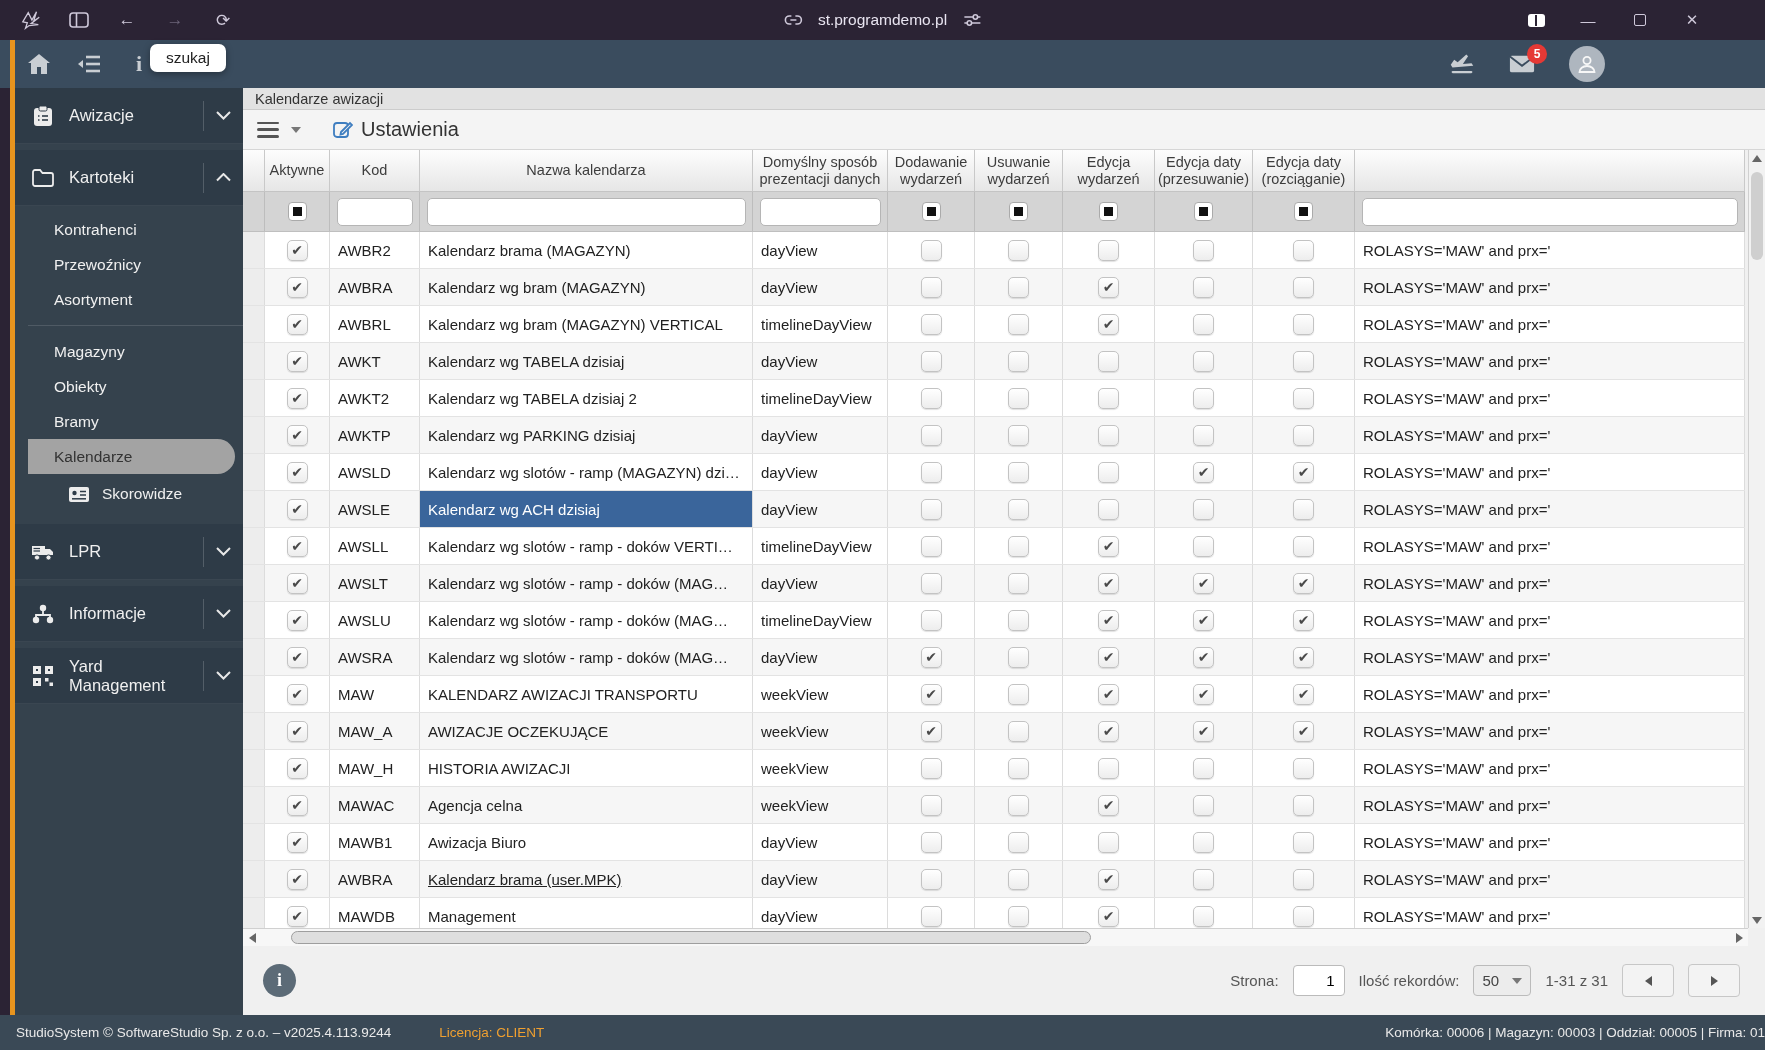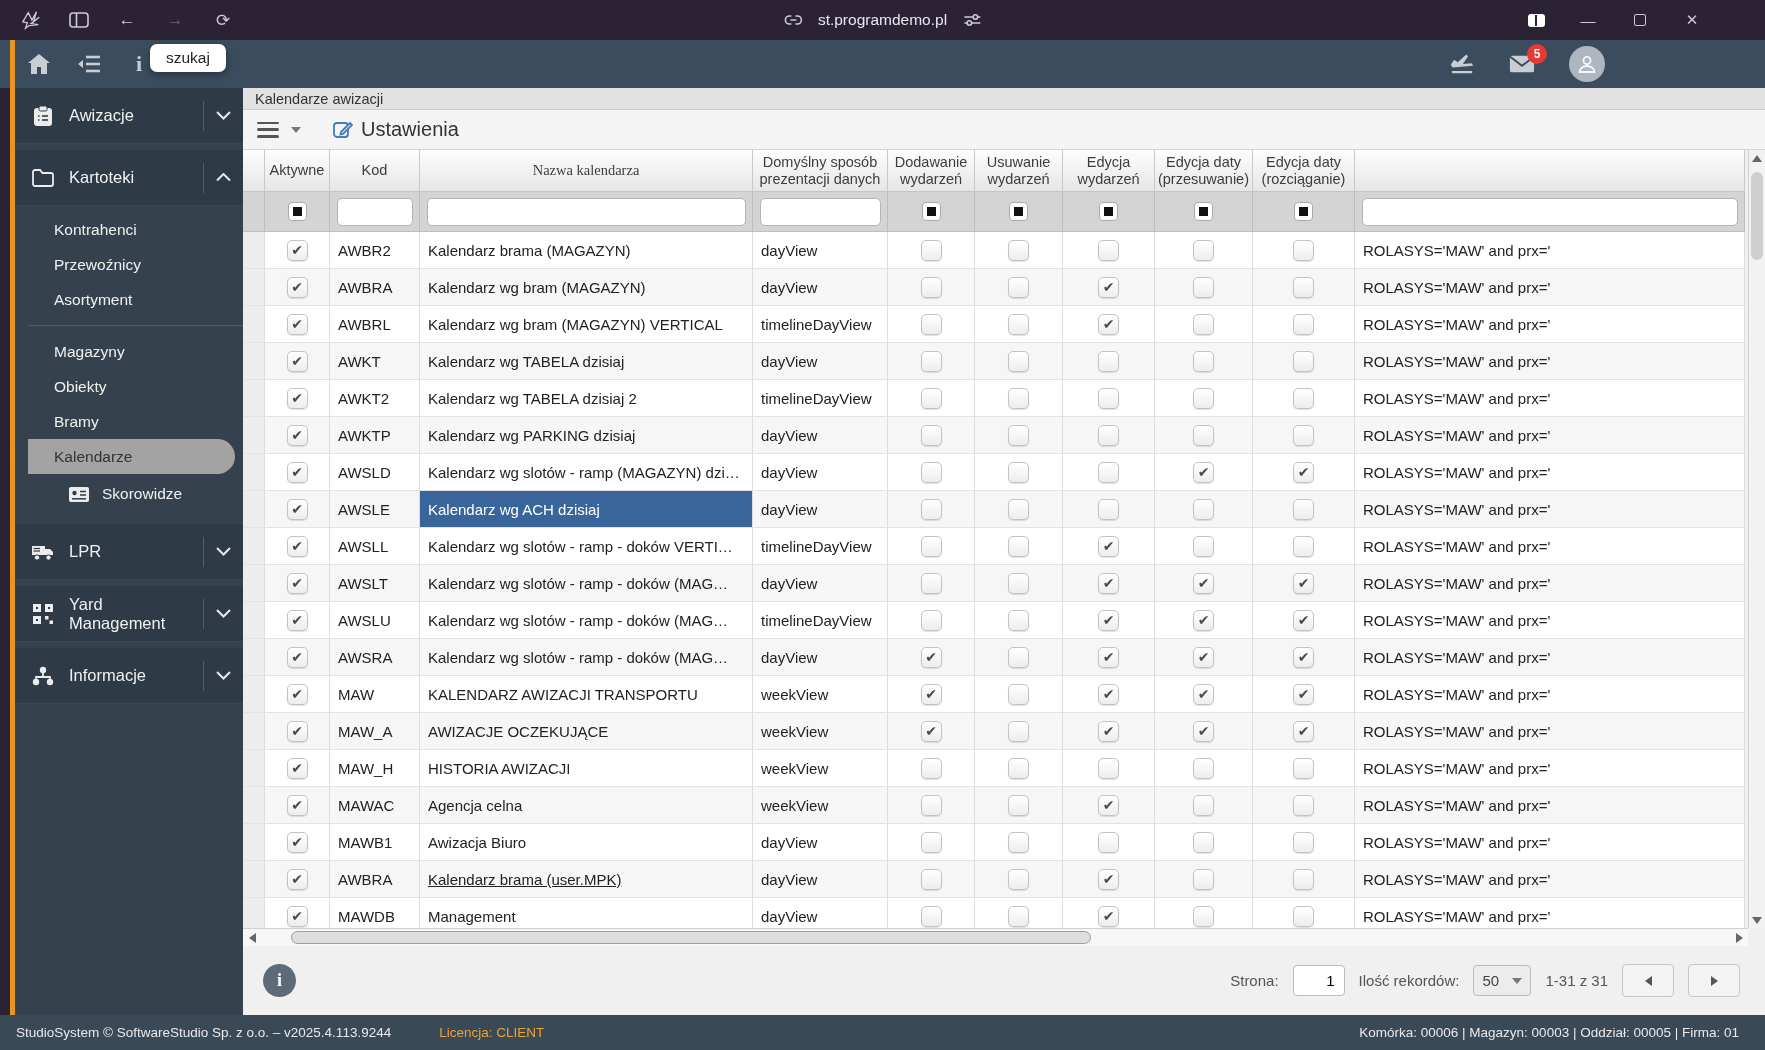--- a/index.html
+++ b/index.html
@@ -91,21 +91,21 @@
   .pager { position:absolute; right:25px; display:flex; align-items:center; gap:14px; font-size:15px; color:#555; }
   .pginput { width:52px; height:31px; border:1px solid #bbb; border-radius:4px; background:#fff; text-align:right; padding:0 9px; font-size:15px; font-family:"Liberation Sans",sans-serif; }
   .pgselect { width:58px; height:31px; border:1px solid #bbb; border-radius:4px; background:#ececec; display:flex; align-items:center; justify-content:space-between; padding:0 8px; font-size:15px; color:#444; cursor:pointer; }
   .pgbtn { width:52px; height:33px; border:1px solid #c7c7c7; border-radius:4px; background:#f3f3f3; display:flex; align-items:center; justify-content:center; cursor:pointer; }
   .pgbtn .tri-left, .pgbtn .tri-right { border-right-color:#555; border-left-color:#555; }
 
   
   .statusbar { position:absolute; left:0; bottom:0; right:0; height:35px; background:#3a4956; color:#e9e9e9; display:flex; align-items:center; font-size:13.5px; padding:0 16px; }
   .sb-left { display:flex; gap:48px; align-items:center; }
   .license { color:#f0a030; }
-  .sb-right { position:absolute; right:26px; }
+  .sb-right { position:absolute; right:0; }
 
   svg { display:block; }
 </style>
 </head>
 <body>
 
 <div class="window">
 
   <div class="titlebar">
     <div class="tb-left">
@@ -277,57 +277,57 @@
       <span class="slabel">LPR</span>
       <span class="chev">
           <svg width="15" height="9" viewBox="0 0 15 9" fill="none" stroke="#e8e8e8" stroke-width="2">
             <polyline points="1,1 7.5,7.5 14,1"></polyline>
           </svg>
         </span>
     </div>
 
     <div class="side-section">
       <span class="sicon">
+        <svg width="22" height="20" viewBox="0 0 22 20" fill="#ececec">
+            <circle cx="11" cy="4" r="3.2"></circle>
+            <circle cx="4" cy="16" r="3.2"></circle>
+            <circle cx="18" cy="16" r="3.2"></circle>
+            <g stroke="#ececec" stroke-width="1.8" fill="none">
+              <path d="M11 7 v4 M4 13 v-2 h14 v2"></path>
+            </g>
+          </svg>
+      </span>
+      <span class="slabel">Informacje</span>
+      <span class="chev">
+          <svg width="15" height="9" viewBox="0 0 15 9" fill="none" stroke="#e8e8e8" stroke-width="2">
+            <polyline points="1,1 7.5,7.5 14,1"></polyline>
+          </svg>
+        </span>
+    </div>
+
+    <div class="side-section">
+      <span class="sicon">
         <svg width="20" height="20" viewBox="0 0 20 20" fill="#ececec">
             <rect x="0" y="0" width="8" height="8"></rect>
             <rect x="12" y="0" width="8" height="8"></rect>
             <rect x="0" y="12" width="8" height="8"></rect>
             <rect x="12" y="12" width="3.5" height="3.5"></rect>
             <rect x="16.5" y="16.5" width="3.5" height="3.5"></rect>
             <rect x="3" y="3" width="2" height="2" fill="#2e3b47"></rect>
             <rect x="15" y="3" width="2" height="2" fill="#2e3b47"></rect>
             <rect x="3" y="15" width="2" height="2" fill="#2e3b47"></rect>
           </svg>
       </span>
       <span class="slabel">Yard Management</span>
       <span class="chev">
           <svg width="15" height="9" viewBox="0 0 15 9" fill="none" stroke="#e8e8e8" stroke-width="2">
             <polyline points="1,1 7.5,7.5 14,1"></polyline>
           </svg>
         </span>
     </div>
-
-    <div class="side-section">
-      <span class="sicon">
-        <svg width="22" height="20" viewBox="0 0 22 20" fill="#ececec">
-            <circle cx="11" cy="4" r="3.2"></circle>
-            <circle cx="4" cy="16" r="3.2"></circle>
-            <circle cx="18" cy="16" r="3.2"></circle>
-            <g stroke="#ececec" stroke-width="1.8" fill="none">
-              <path d="M11 7 v4 M4 13 v-2 h14 v2"></path>
-            </g>
-          </svg>
-      </span>
-      <span class="slabel">Informacje</span>
-      <span class="chev">
-          <svg width="15" height="9" viewBox="0 0 15 9" fill="none" stroke="#e8e8e8" stroke-width="2">
-            <polyline points="1,1 7.5,7.5 14,1"></polyline>
-          </svg>
-        </span>
-    </div>
   </aside>
 
   <main class="main">
     <div class="tabstrip">
       <span>Kalendarze awizacji</span>
     </div>
     <div class="toolbar">
       <span class="hamb">
           <i></i>
           <i></i>
@@ -346,21 +346,21 @@
     <div class="thead">
         <div class="hcell" style="width: 22px;">
           <span></span>
         </div>
         <div class="hcell" style="width: 65px;">
           <span>Aktywne</span>
         </div>
         <div class="hcell" style="width: 90px;">
           <span>Kod</span>
         </div>
-        <div class="hcell" style="width: 333px; font-family: Liberation Serif, serif;">
+        <div class="hcell" style="width: 333px;">
           <span>Nazwa kalendarza</span>
         </div>
         <div class="hcell" style="width: 135px;">
           <span>Domyślny sposób prezentacji danych</span>
         </div>
         <div class="hcell" style="width: 87px;">
           <span>Dodawanie wydarzeń</span>
         </div>
         <div class="hcell" style="width: 88px;">
           <span>Usuwanie wydarzeń</span>

